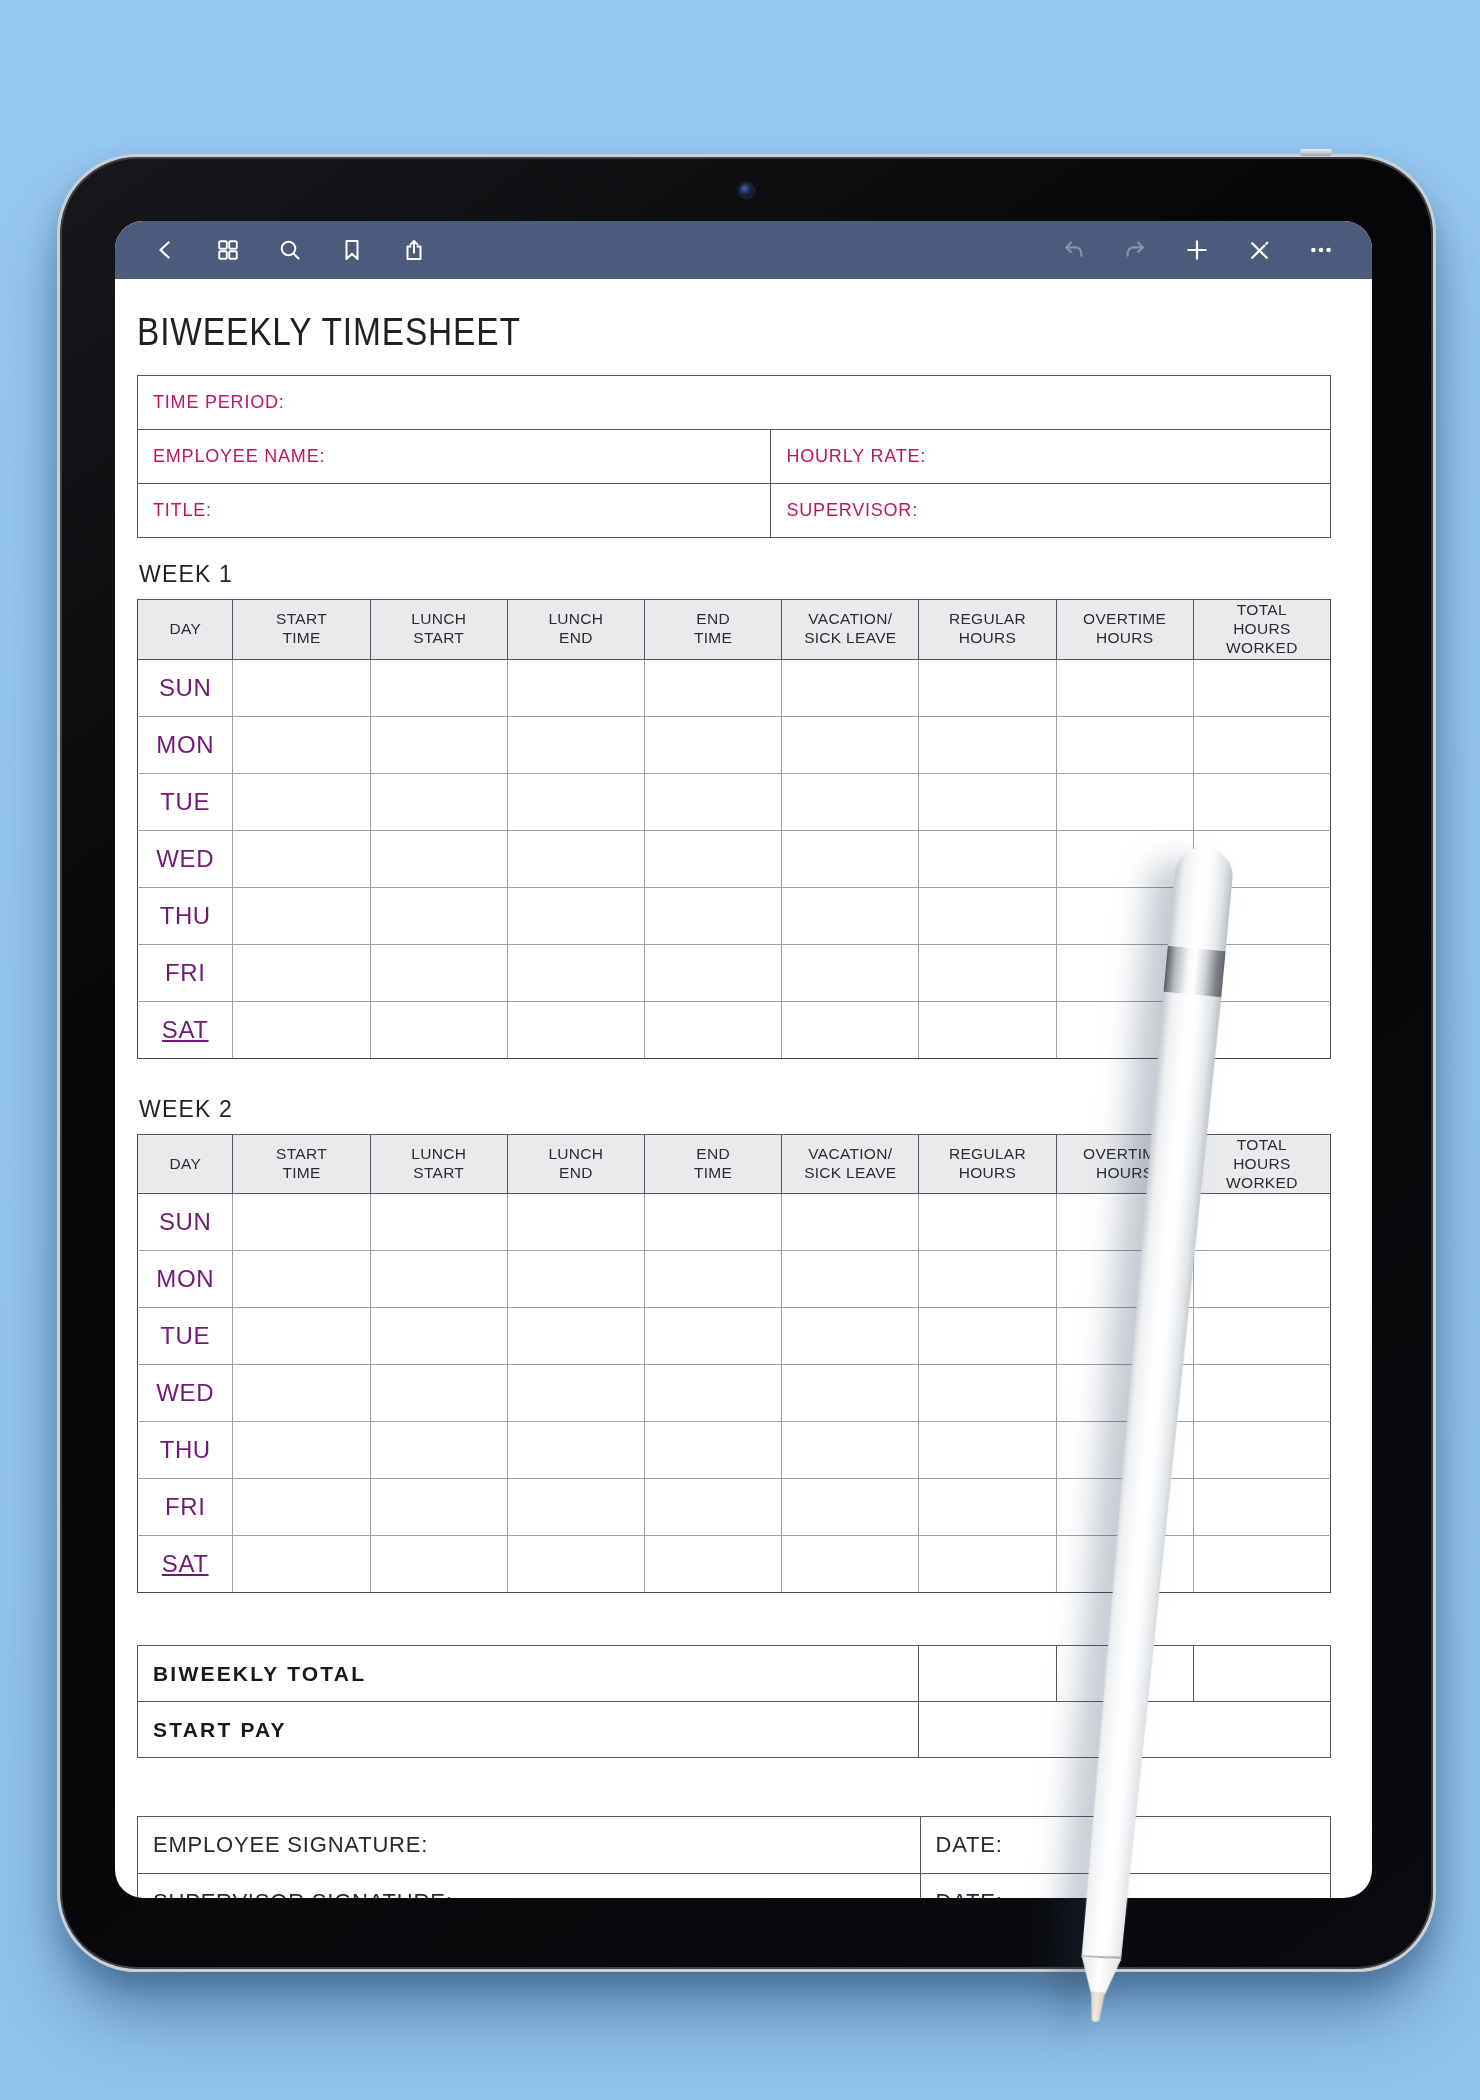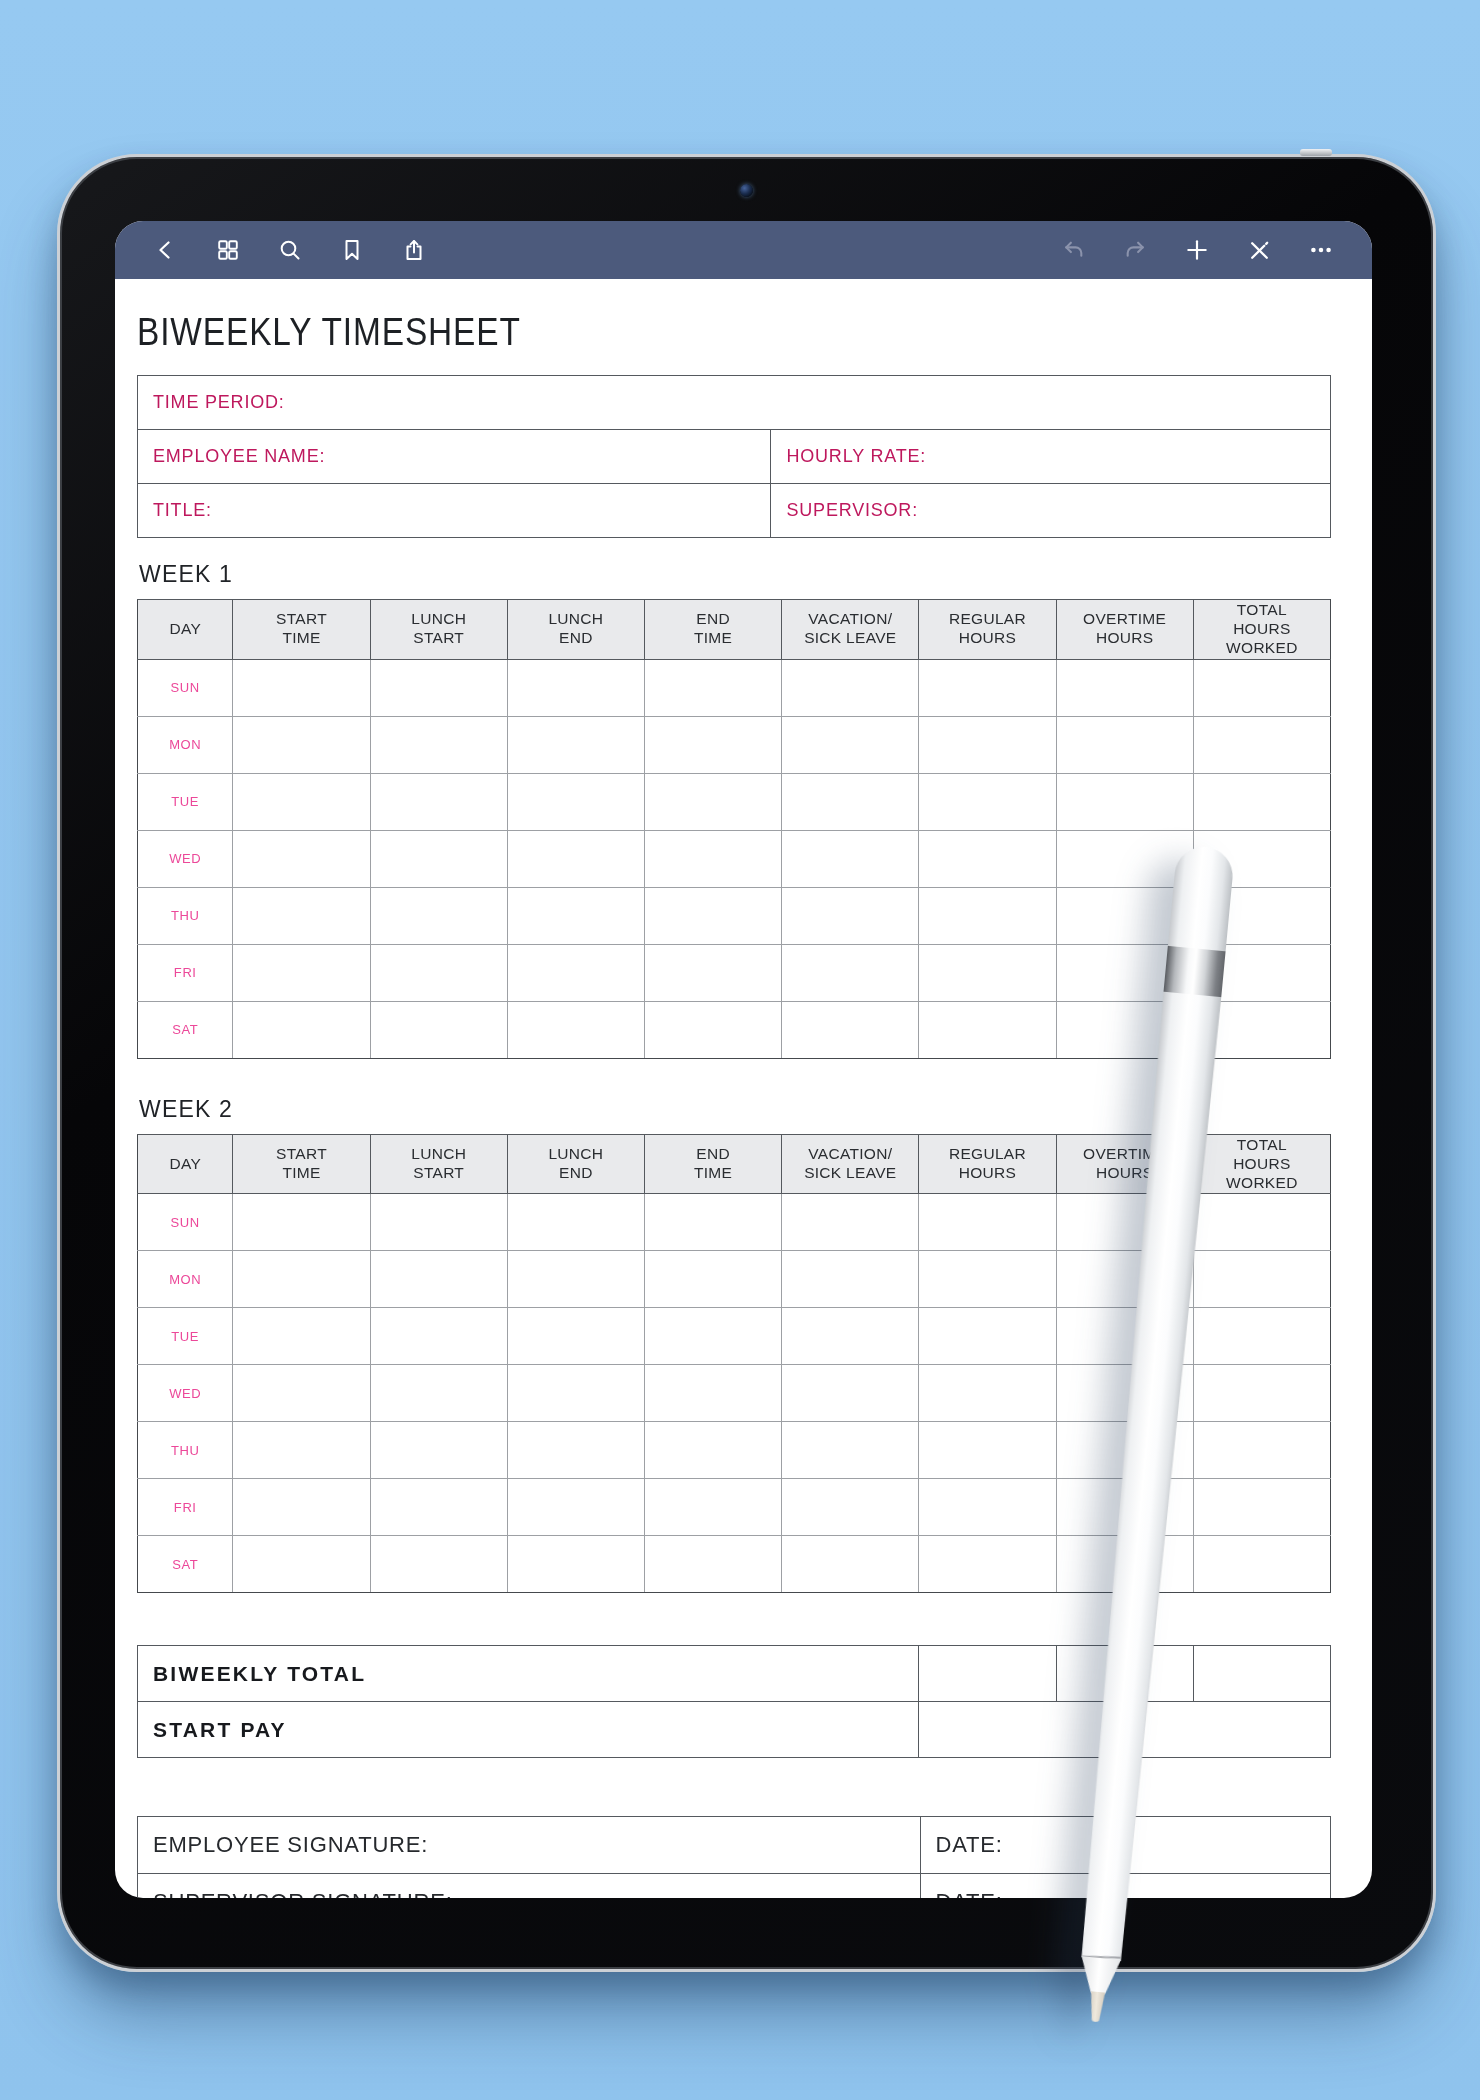--- a/index.html
+++ b/index.html
@@ -43,22 +43,22 @@
   .info-table{border:1.5px solid #45494d;}
 
   .section-label{margin:23px 0 11px 2px;font-size:23px;font-weight:300;letter-spacing:1.2px;color:#202327;}
   .section-label.w2{margin-top:37px;}
 
   .week-table{border:1.5px solid #45494d;}
   .week-table th{background:#e9eaec;border:1px solid #55595e;height:51px;vertical-align:middle;
                  font-size:15.5px;font-weight:400;letter-spacing:.3px;line-height:1.22;
                  color:#2a2d31;white-space:pre-line;text-align:center;}
   .week-table td{border:1px solid #9da0a4;height:54px;}
-  .week-table td.day{font-size:13px;letter-spacing:.6px;text-align:center;color:#ec4899;font-weight:300;}
-  .week-table tbody tr:last-child td{border-bottom:1.5px solid #45494d;}
+  .week-table td.day{font-size:24px;letter-spacing:.6px;text-align:center;color:#701a75;font-weight:300;}
+  .week-table tbody tr:last-child td{border-bottom:1.5px solid #45494d;text-decoration:underline;}
   .week-table td:first-child,.week-table th:first-child{border-left:1.5px solid #45494d;}
   .week-table td:last-child,.week-table th:last-child{border-right:1.5px solid #45494d;}
 
   .totals-table{margin-top:52px;border:1.5px solid #45494d;}
   .totals-table td{border:1px solid #55595e;height:53px;vertical-align:middle;}
   .totals-table td.t-label{padding-left:15px;font-size:21px;font-weight:600;letter-spacing:2.2px;color:#17191d;}
 
   .sig-table{margin-top:58px;border:1.5px solid #45494d;}
   .sig-table td{border:1px solid #55595e;height:54px;vertical-align:middle;padding-left:15px;
                 font-size:22px;font-weight:300;letter-spacing:.8px;color:#26292d;}

